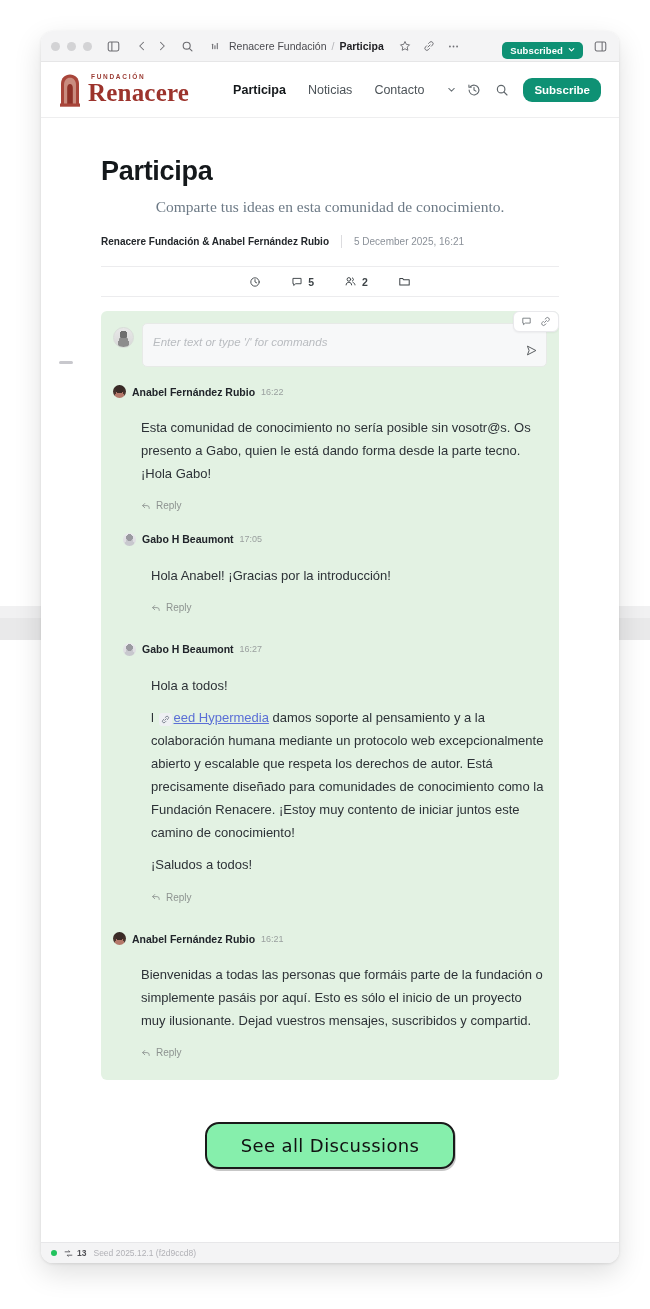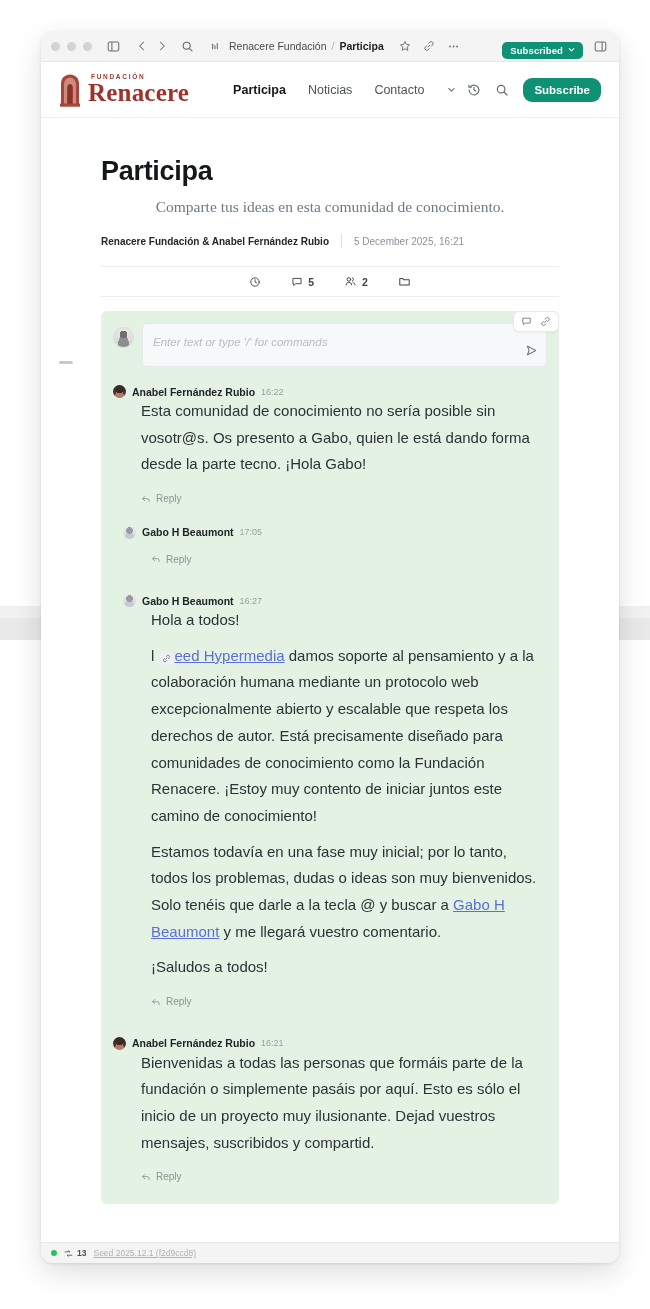--- a/index.html
+++ b/index.html
@@ -254,22 +254,22 @@
   .c-ava.gabo {
     background:
       radial-gradient(circle at 50% 36%, #9a9aa0 0 32%, transparent 33%),
       radial-gradient(ellipse at 50% 100%, #c8c8ce 0 48%, transparent 49%),
       linear-gradient(#ebebee, #d6d6da);
   }
   .c-name { font-size: 10.5px; font-weight: 700; color: #20242a; }
   .c-time { font-size: 9px; color: #9aa09f; }
   .c-body {
     margin-left: 28px;
-    margin-top: 0;
-    font-size: 15px;
+    margin-top: 18px;
+    font-size: 13px;
     line-height: 1.78;
     color: #2d3237;
   }
   .c-body p + p { margin-top: 9px; }
   .c-body a { color: #5b6fd6; text-decoration: underline; }
   .inline-link-icon {
     display: inline-flex; align-items: center; justify-content: center;
     width: 13px; height: 13px;
     background: #eef0f3;
     border-radius: 3px;
@@ -310,21 +310,21 @@
     background: #f4f4f5;
     border-top: 1px solid #e7e7e9;
     display: flex; align-items: center;
     padding: 0 10px;
     gap: 7px;
     font-size: 8.5px;
     color: #a4a4a9;
   }
   .green-dot { width: 6px; height: 6px; border-radius: 50%; background: #22c35e; }
   .peers { display: flex; align-items: center; gap: 4px; color: #4e4e53; font-weight: 700; }
-  .version { color: #b1b1b6; text-decoration: underline; }
+  .version { color: #b1b1b6; }
   svg { pointer-events: none; }
 </style>
 </head>
 <body>
 
 <div class="page-bg"></div>
 <div class="backdrop-band2"></div>
 <div class="backdrop-band"></div>
 
 <div class="window">
@@ -562,20 +562,23 @@
             <span>Reply</span>
           </div>
         </div>
 
         <div class="comment reply">
           <div class="c-head">
             <span class="c-ava gabo"></span>
             <span class="c-name">Gabo H Beaumont</span>
             <span class="c-time">17:05</span>
           </div>
+          <div class="c-body">
+            <p>Hola Anabel! ¡Gracias por la introducción!</p>
+          </div>
           <div class="reply-btn">
             <span style="display:flex;">
               <svg width="10" height="10" viewBox="0 0 16 16" fill="none" stroke="currentColor" stroke-width="1.4" stroke-linecap="round" stroke-linejoin="round">
                   <polyline points="6,4 2.6,7.4 6,10.8"></polyline>
                   <path d="M2.6 7.4h7a3.5 3.5 0 0 1 3.5 3.5v1"></path>
                 </svg>
             </span>
             <span>Reply</span>
           </div>
         </div>
@@ -591,23 +594,20 @@
             <p>
               <span>l</span>
               <span class="inline-link-icon">
                 <svg width="9" height="9" viewBox="0 0 16 16" fill="none" stroke="currentColor" stroke-width="1.5" stroke-linecap="round">
                   <path d="M6.6 9.4 9.4 6.6"></path>
                     <path d="M7.4 4.6 9 3a2.6 2.6 0 0 1 3.7 3.7l-1.6 1.6"></path>
                     <path d="M8.6 11.4 7 13a2.6 2.6 0 0 1-3.7-3.7l1.6-1.6"></path>
                 </svg>
               </span><a href="#">eed Hypermedia</a><span> damos soporte al pensamiento y a la colaboración humana mediante un protocolo web excepcionalmente abierto y escalable que respeta los derechos de autor. Está precisamente diseñado para comunidades de conocimiento como la Fundación Renacere. ¡Estoy muy contento de iniciar juntos este camino de conocimiento!</span>
             </p>
-            <p>
-              <span>Estamos todavía en una fase muy inicial; por lo tanto, todos los problemas, dudas o ideas son muy bienvenidos. Solo tenéis que darle a la tecla @ y buscar a </span><a href="#">Gabo H Beaumont</a><span> y me llegará vuestro comentario.</span>
-            </p>
             <p>¡Saludos a todos!</p>
           </div>
           <div class="reply-btn">
             <span style="display:flex;">
               <svg width="10" height="10" viewBox="0 0 16 16" fill="none" stroke="currentColor" stroke-width="1.4" stroke-linecap="round" stroke-linejoin="round">
                   <polyline points="6,4 2.6,7.4 6,10.8"></polyline>
                   <path d="M2.6 7.4h7a3.5 3.5 0 0 1 3.5 3.5v1"></path>
                 </svg>
             </span>
             <span>Reply</span>

